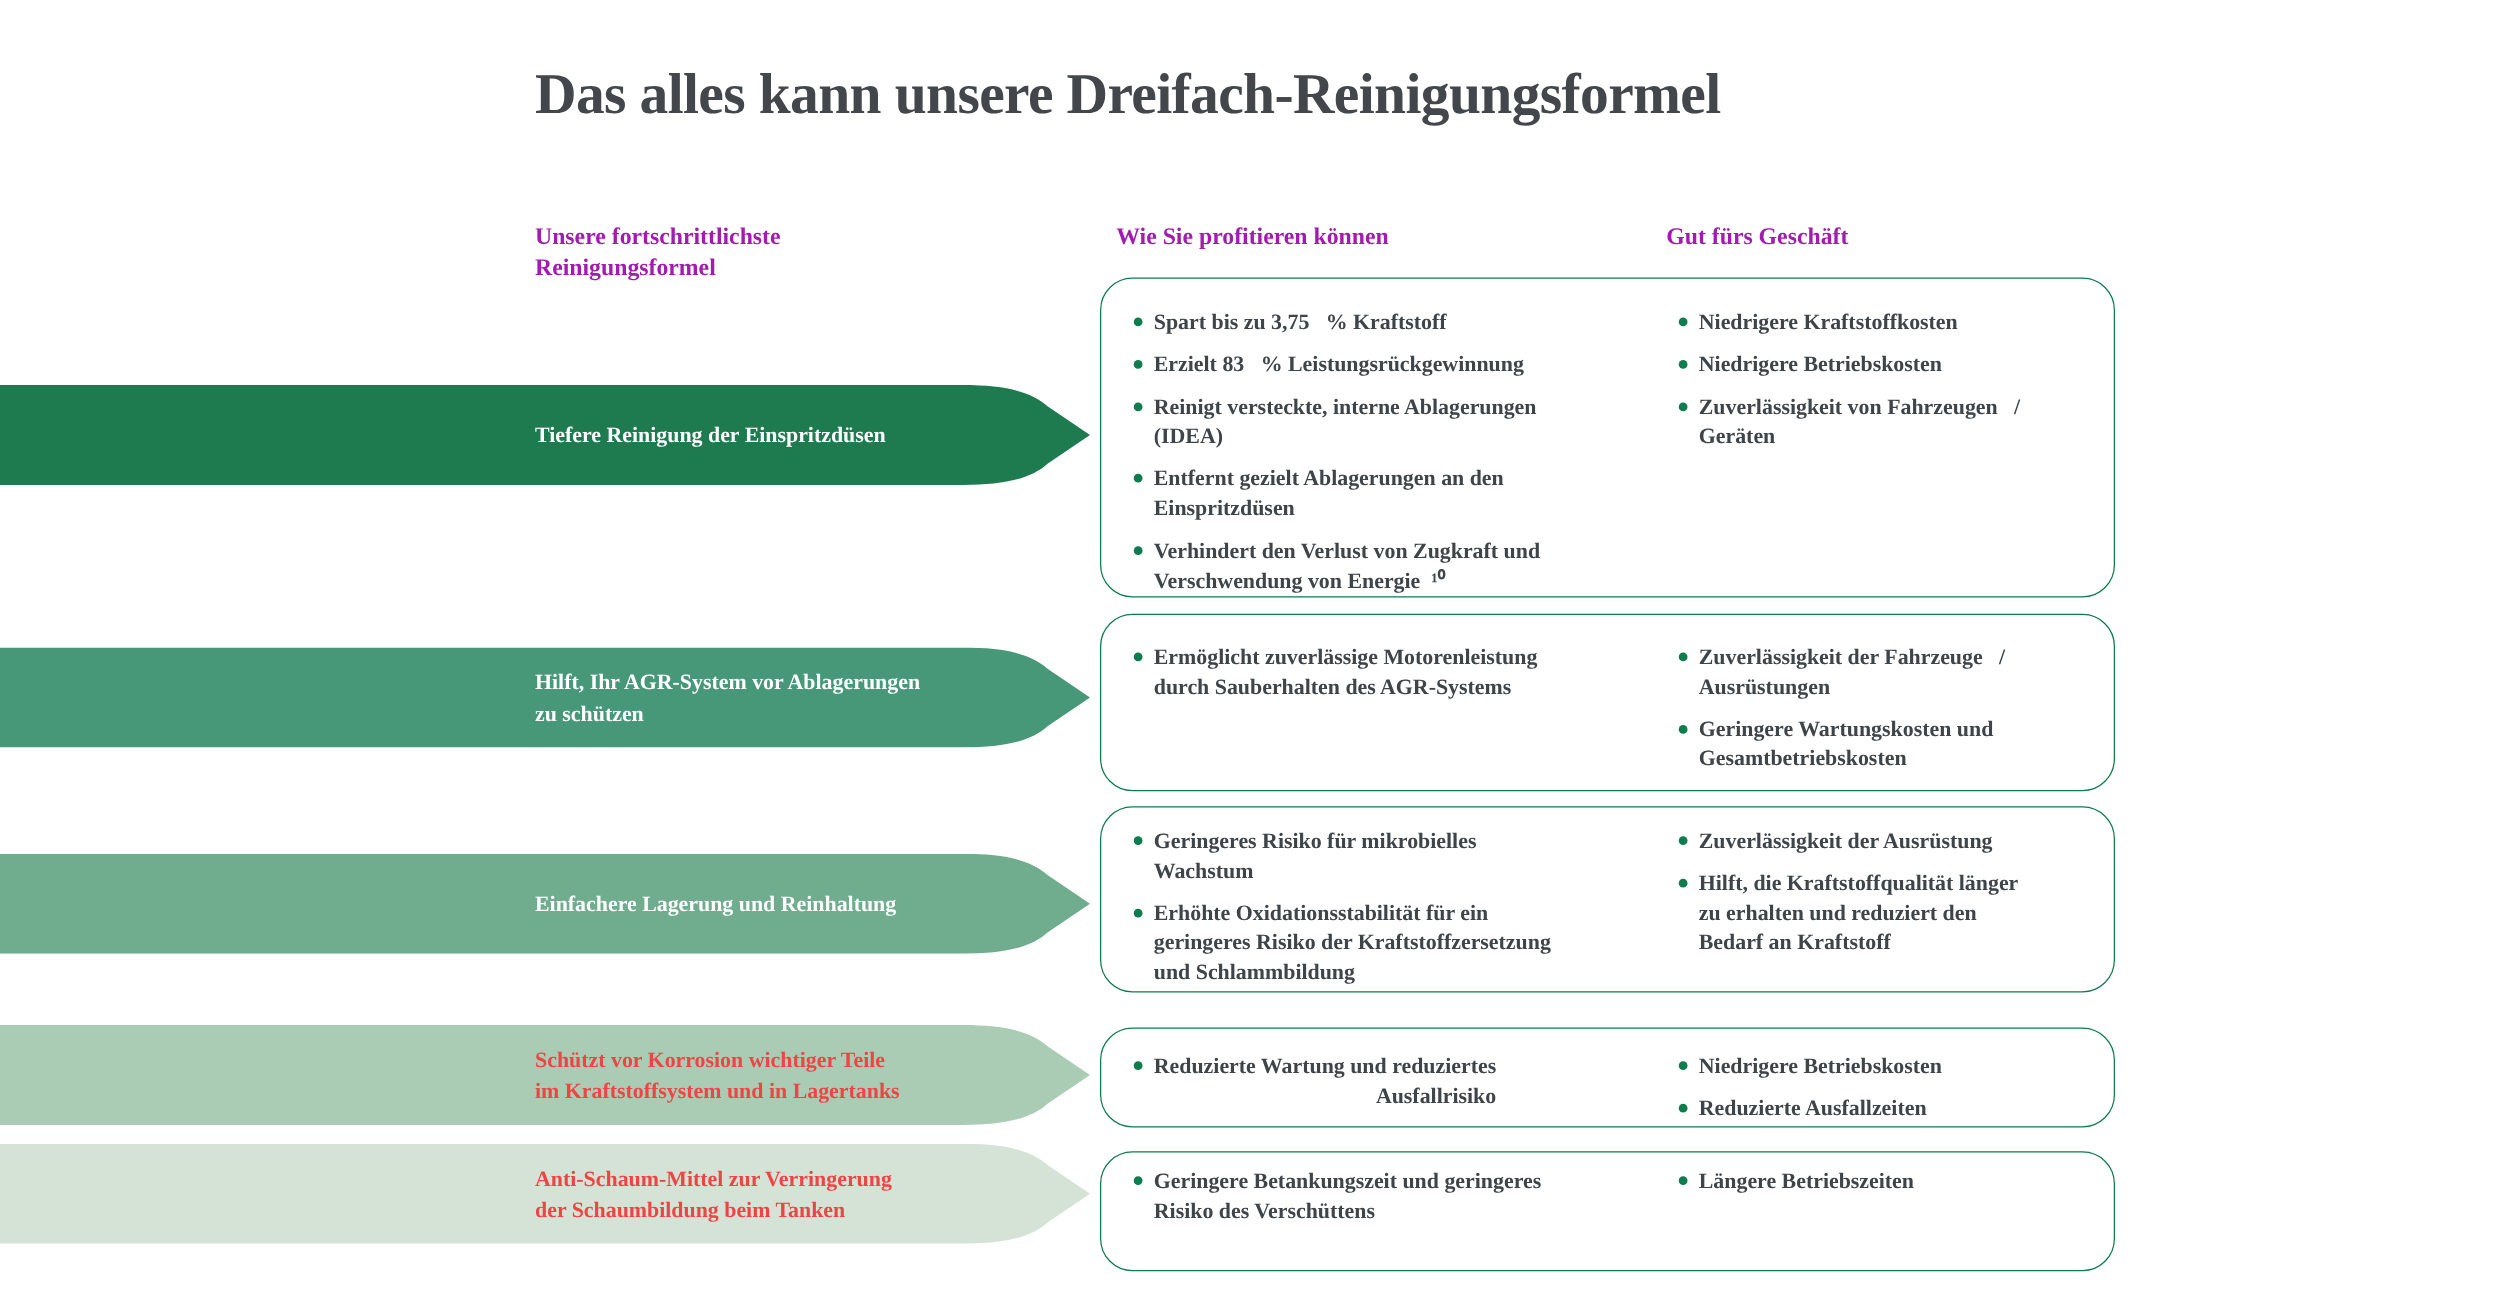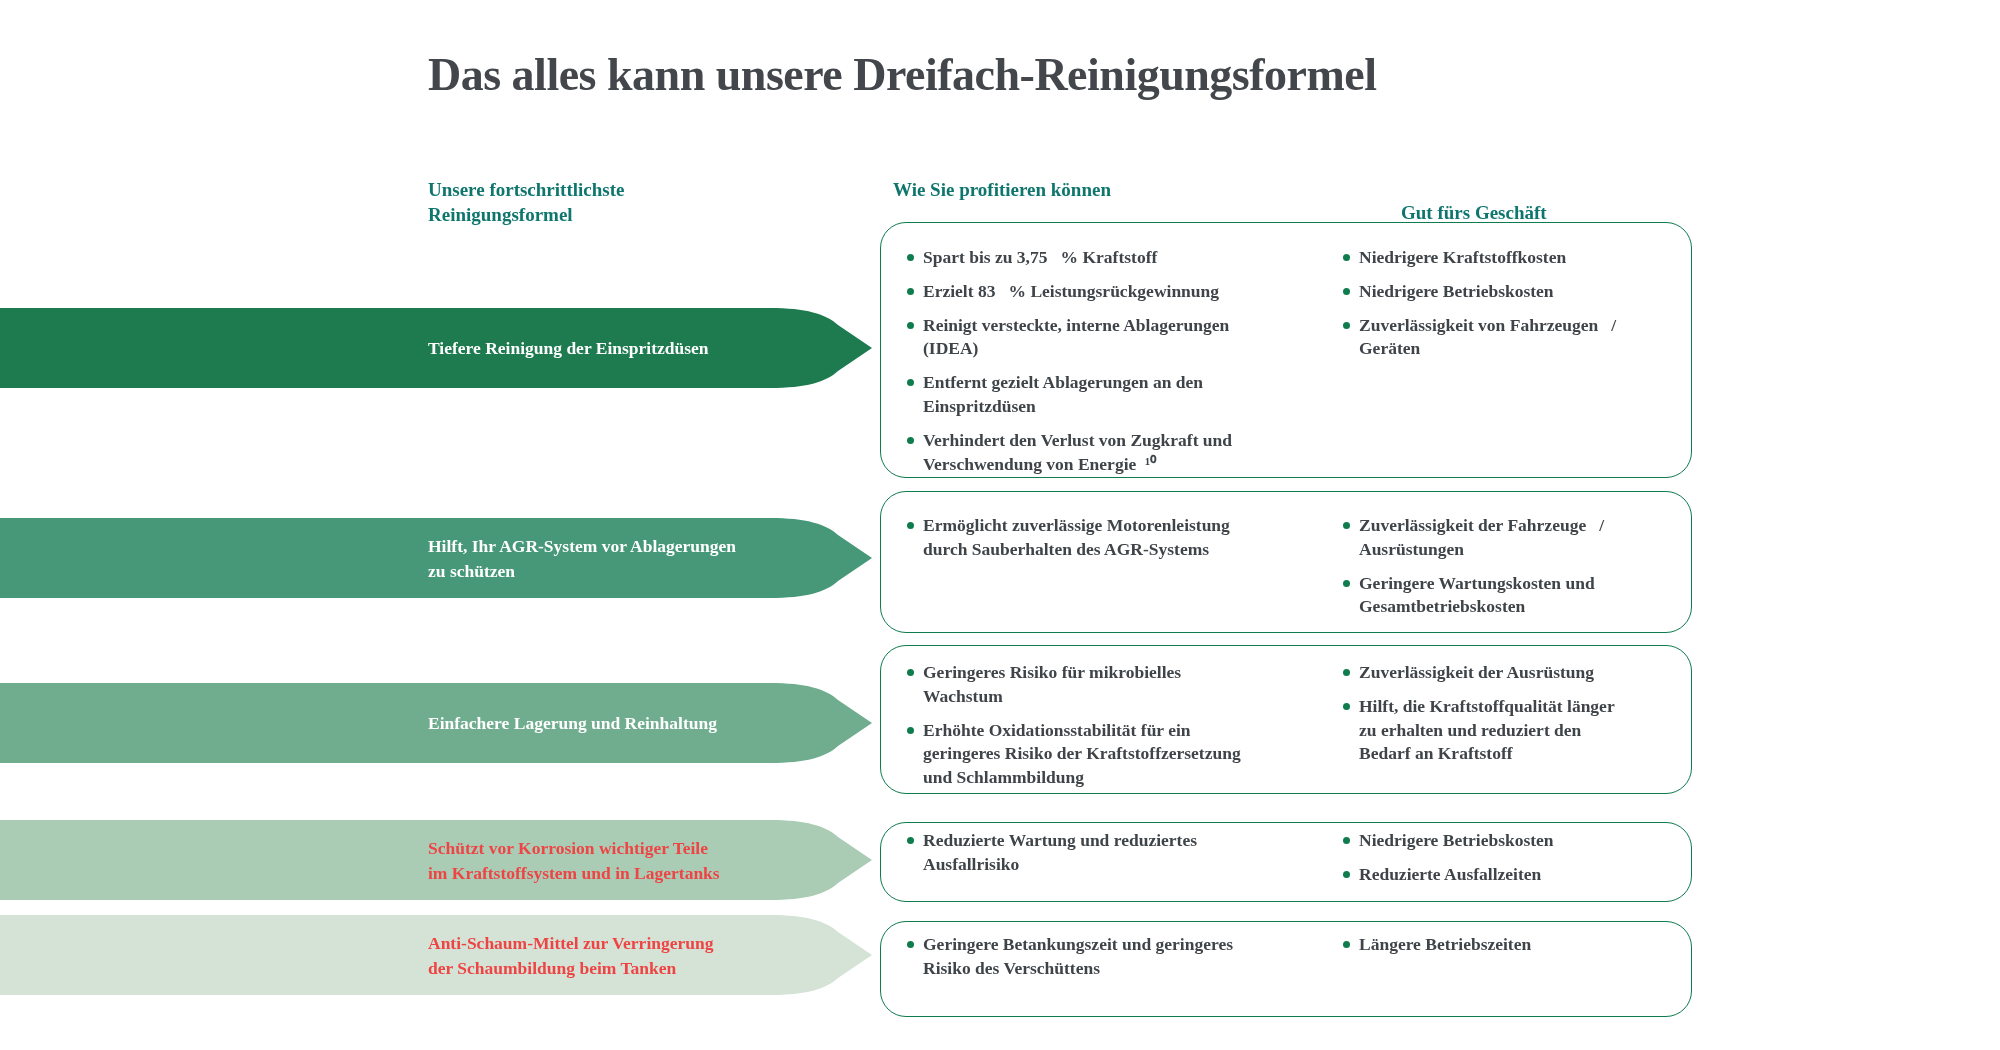--- a/index.html
+++ b/index.html
@@ -6,26 +6,26 @@
   .stage{
     position:relative;width:2000px;height:1050px;background:#ffffff;overflow:hidden;
     font-family:Liberation Serif, serif;
   }
   .page-title{
     position:absolute;left:428px;top:48px;margin:0;
     font-size:46px;font-weight:bold;letter-spacing:-0.5px;color:#43474b;
     white-space:pre-wrap;
   }
   .col-head{
-    position:absolute;top:177px;color:#0f766e;font-size:19px;font-weight:bold;
+    position:absolute;top:177px;color:#a21caf;font-size:19px;font-weight:bold;
     line-height:1.32;white-space:pre-wrap;
   }
   .col-head.formula{left:428px;}
   .col-head.benefits{left:893px;}
-  .col-head.business{left:1401px;margin-top:23px;}
+  .col-head.business{left:1333px;}
 
   
   .banner{position:absolute;left:0;width:872px;height:80px;}
   .banner svg{position:absolute;left:0;top:0;display:block;}
   .banner-label{
     position:absolute;left:428px;top:50%;transform:translateY(-50%);
     font-size:17.5px;font-weight:bold;line-height:1.4;white-space:pre-wrap;
   }
   .banner.b1 .banner-label,.banner.b2 .banner-label,.banner.b3 .banner-label{color:#ffffff;}
   .banner.b4 .banner-label,.banner.b5 .banner-label{color:#ef4444;}
@@ -38,21 +38,21 @@
   }
   .box1{top:222px;height:256px;}
   .box2{top:491px;height:142px;}
   .box3{top:645px;height:149px;}
   .box4{top:822px;height:80px;}
   .box5{top:921px;height:96px;}
   .col{position:absolute;}
   .col-benefits{left:26px;width:440px;}
   .col-business{left:462px;width:340px;}
   .box1 .col{top:23px;} .box2 .col{top:22px;} .box3 .col{top:15px;}
-  .box4 .col{top:6px;} .box5 .col{top:11px;}
+  .box4 .col{top:18px;text-align:right;} .box5 .col{top:11px;}
 
   .bullet{display:flex;align-items:flex-start;margin-bottom:10px;}
   .dot{flex:none;width:7px;height:7px;border-radius:50%;background:#0e7c4d;margin:8px 9px 0 0;}
   .bt{
     font-size:17.5px;font-weight:bold;color:#3f4449;line-height:1.36;
     white-space:pre-wrap;
   }
 </style>
 </head>
 <body>

